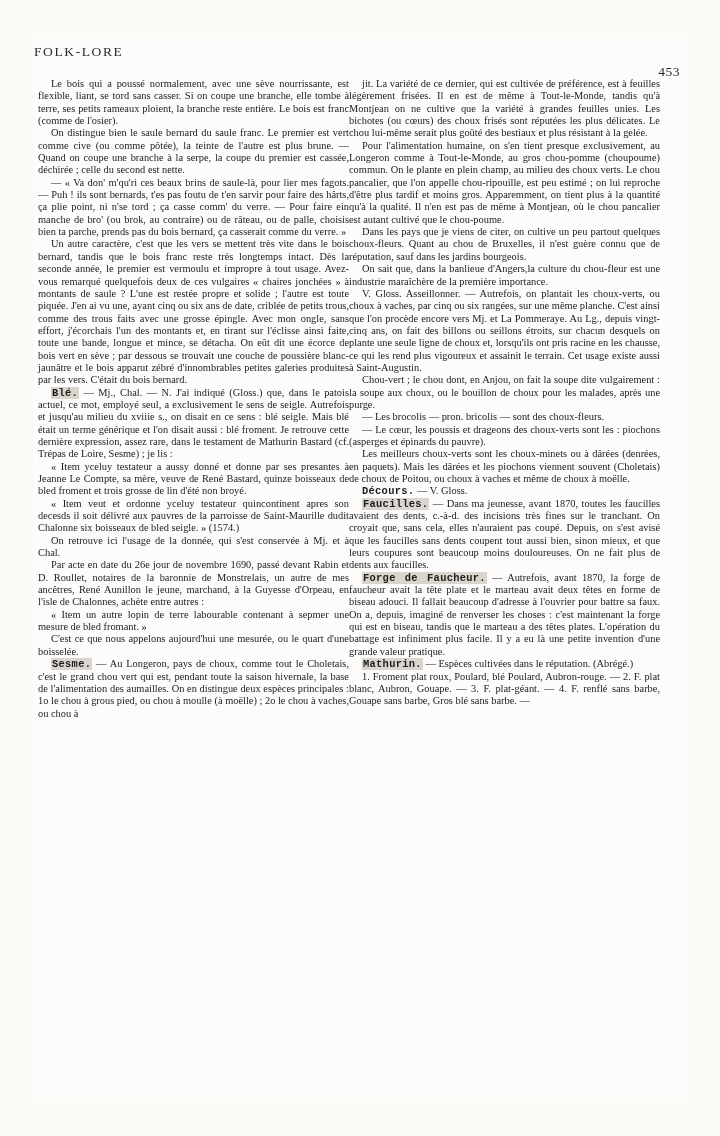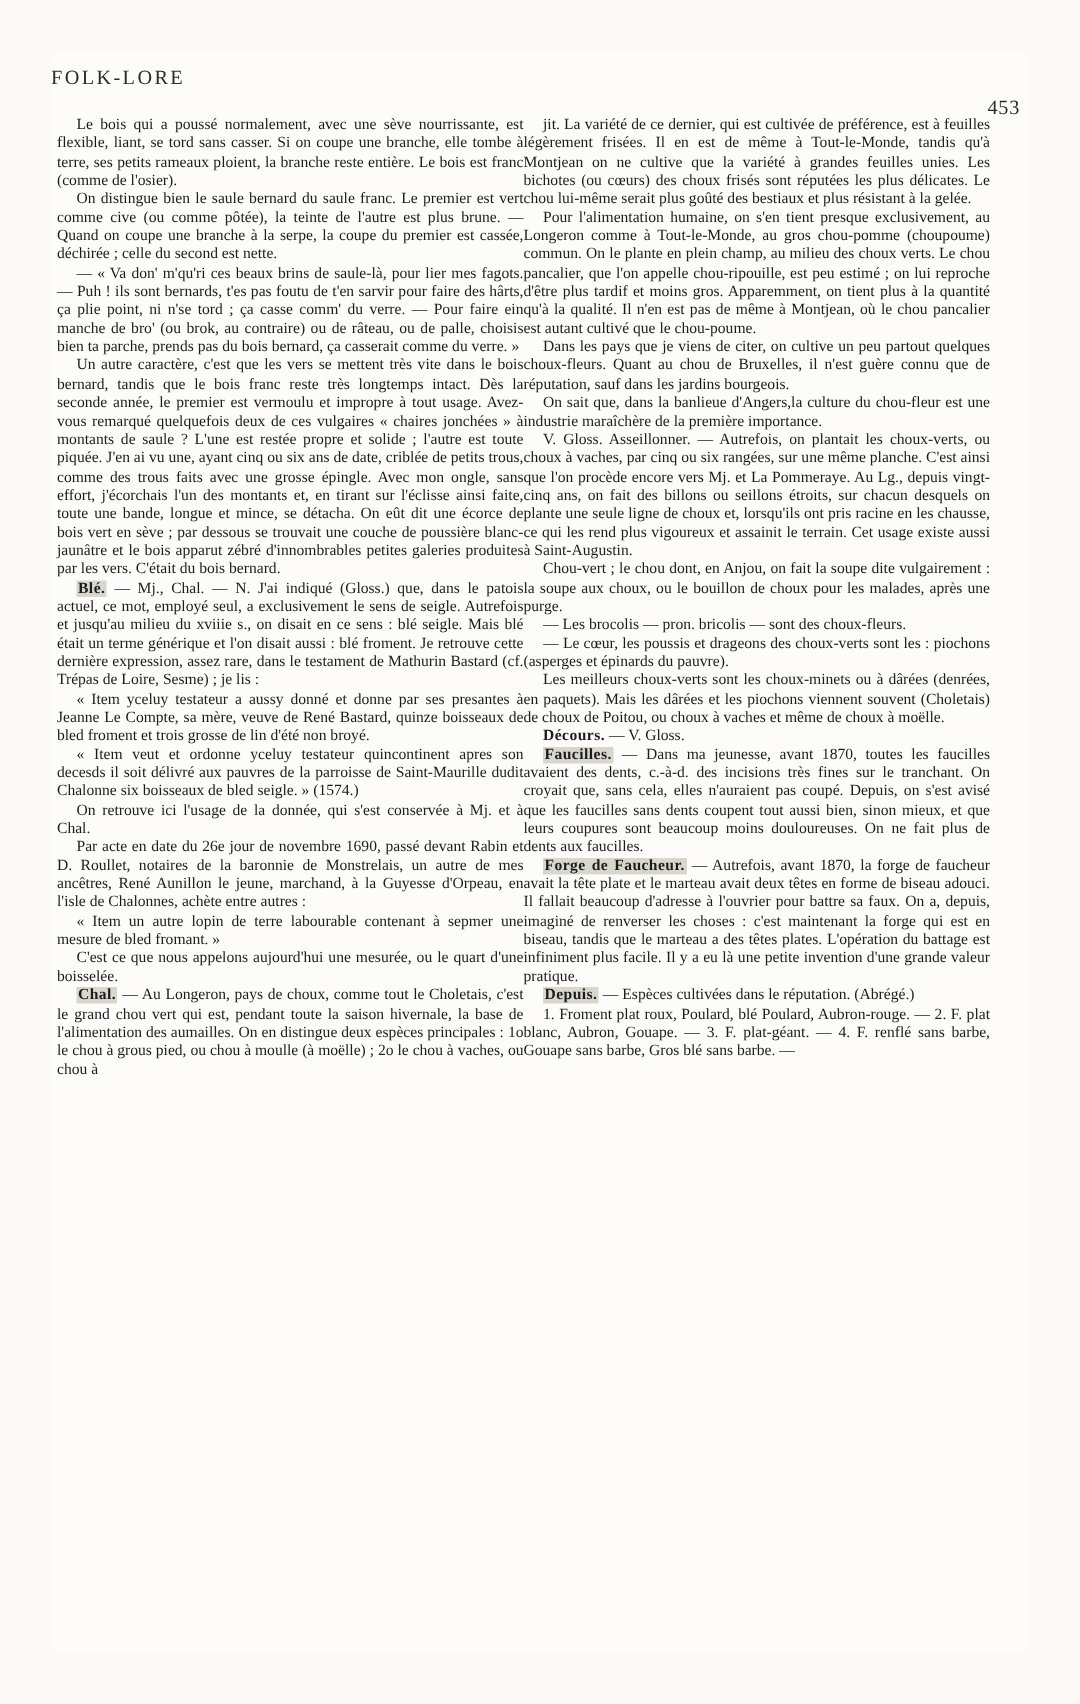--- a/index.html
+++ b/index.html
@@ -73,21 +73,21 @@
     text-justify: inter-word;
     hyphens: none;
     color: #1c1c1c;
   }
   .col p {
     margin: 0;
     text-indent: 13px;
   }
   .entry-term {
     font-weight: bold;
-    font-family: Liberation Serif, serif;
+    font-family: Liberation Mono, monospace;
     letter-spacing: 0.3px;
   }
   .entry-term.shaded {
     background: #d9d6cd;
     padding: 0 1px;
   }
   .col p + p { }
 </style>
 </head>
 <body>
@@ -106,34 +106,34 @@
           <p>On distingue bien le saule bernard du saule franc. Le premier est vert comme cive (ou comme pôtée), la teinte de l'autre est plus brune. — Quand on coupe une branche à la serpe, la coupe du premier est cassée, déchirée ; celle du second est nette.</p>
           <p>— « Va don' m'qu'ri ces beaux brins de saule-là, pour lier mes fagots. — Puh ! ils sont bernards, t'es pas foutu de t'en sarvir pour faire des hârts, ça plie point, ni n'se tord ; ça casse comm' du verre. — Pour faire ein manche de bro' (ou brok, au contraire) ou de râteau, ou de palle, choisis bien ta parche, prends pas du bois bernard, ça casserait comme du verre. »</p>
           <p>Un autre caractère, c'est que les vers se mettent très vite dans le bois bernard, tandis que le bois franc reste très longtemps intact. Dès la seconde année, le premier est vermoulu et impropre à tout usage. Avez-vous remarqué quelquefois deux de ces vulgaires « chaires jonchées » à montants de saule ? L'une est restée propre et solide ; l'autre est toute piquée. J'en ai vu une, ayant cinq ou six ans de date, criblée de petits trous, comme des trous faits avec une grosse épingle. Avec mon ongle, sans effort, j'écorchais l'un des montants et, en tirant sur l'éclisse ainsi faite, toute une bande, longue et mince, se détacha. On eût dit une écorce de bois vert en sève ; par dessous se trouvait une couche de poussière blanc-jaunâtre et le bois apparut zébré d'innombrables petites galeries produites par les vers. C'était du bois bernard.</p>
           <p><span class="entry-term shaded">Blé.</span><span> — Mj., Chal. — N. J'ai indiqué (Gloss.) que, dans le patois actuel, ce mot, employé seul, a exclusivement le sens de seigle. Autrefois et jusqu'au milieu du xviiie s., on disait en ce sens : blé seigle. Mais blé était un terme générique et l'on disait aussi : blé froment. Je retrouve cette dernière expression, assez rare, dans le testament de Mathurin Bastard (cf. Trépas de Loire, Sesme) ; je lis :</span></p>
           <p>« Item yceluy testateur a aussy donné et donne par ses presantes à Jeanne Le Compte, sa mère, veuve de René Bastard, quinze boisseaux de bled froment et trois grosse de lin d'été non broyé.</p>
           <p>« Item veut et ordonne yceluy testateur quincontinent apres son decesds il soit délivré aux pauvres de la parroisse de Saint-Maurille dudit Chalonne six boisseaux de bled seigle. » (1574.)</p>
           <p>On retrouve ici l'usage de la donnée, qui s'est conservée à Mj. et à Chal.</p>
           <p>Par acte en date du 26e jour de novembre 1690, passé devant Rabin et D. Roullet, notaires de la baronnie de Monstrelais, un autre de mes ancêtres, René Aunillon le jeune, marchand, à la Guyesse d'Orpeau, en l'isle de Chalonnes, achète entre autres :</p>
           <p>« Item un autre lopin de terre labourable contenant à sepmer une mesure de bled fromant. »</p>
           <p>C'est ce que nous appelons aujourd'hui une mesurée, ou le quart d'une boisselée.</p>
-          <p><span class="entry-term shaded">Chal.</span><span> — Au Longeron, pays de choux, comme tout le Choletais, c'est le grand chou vert qui est, pendant toute la saison hivernale, la base de l'alimentation des aumailles. On en distingue deux espèces principales : 1o le chou à grous pied, ou chou à moulle (à moëlle) ; 2o le chou à vaches, ou chou à</span></p>
+          <p><span class="entry-term shaded">Sesme.</span><span> — Au Longeron, pays de choux, comme tout le Choletais, c'est le grand chou vert qui est, pendant toute la saison hivernale, la base de l'alimentation des aumailles. On en distingue deux espèces principales : 1o le chou à grous pied, ou chou à moulle (à moëlle) ; 2o le chou à vaches, ou chou à</span></p>
         </div>
       <div class="col" id="col-right">
           <p>jit. La variété de ce dernier, qui est cultivée de préférence, est à feuilles légèrement frisées. Il en est de même à Tout-le-Monde, tandis qu'à Montjean on ne cultive que la variété à grandes feuilles unies. Les bichotes (ou cœurs) des choux frisés sont réputées les plus délicates. Le chou lui-même serait plus goûté des bestiaux et plus résistant à la gelée.</p>
           <p>Pour l'alimentation humaine, on s'en tient presque exclusivement, au Longeron comme à Tout-le-Monde, au gros chou-pomme (choupoume) commun. On le plante en plein champ, au milieu des choux verts. Le chou pancalier, que l'on appelle chou-ripouille, est peu estimé ; on lui reproche d'être plus tardif et moins gros. Apparemment, on tient plus à la quantité qu'à la qualité. Il n'en est pas de même à Montjean, où le chou pancalier est autant cultivé que le chou-poume.</p>
           <p>Dans les pays que je viens de citer, on cultive un peu partout quelques choux-fleurs. Quant au chou de Bruxelles, il n'est guère connu que de réputation, sauf dans les jardins bourgeois.</p>
           <p>On sait que, dans la banlieue d'Angers,la culture du chou-fleur est une industrie maraîchère de la première importance.</p>
           <p>V. Gloss. Asseillonner. — Autrefois, on plantait les choux-verts, ou choux à vaches, par cinq ou six rangées, sur une même planche. C'est ainsi que l'on procède encore vers Mj. et La Pommeraye. Au Lg., depuis vingt-cinq ans, on fait des billons ou seillons étroits, sur chacun desquels on plante une seule ligne de choux et, lorsqu'ils ont pris racine en les chausse, ce qui les rend plus vigoureux et assainit le terrain. Cet usage existe aussi à Saint-Augustin.</p>
           <p>Chou-vert ; le chou dont, en Anjou, on fait la soupe dite vulgairement : la soupe aux choux, ou le bouillon de choux pour les malades, après une purge.</p>
           <p>— Les brocolis — pron. bricolis — sont des choux-fleurs.</p>
           <p>— Le cœur, les poussis et drageons des choux-verts sont les : piochons (asperges et épinards du pauvre).</p>
           <p>Les meilleurs choux-verts sont les choux-minets ou à dârées (denrées, en paquets). Mais les dârées et les piochons viennent souvent (Choletais) de choux de Poitou, ou choux à vaches et même de choux à moëlle.</p>
           <p><span class="entry-term">Décours.</span><span> — V. Gloss.</span></p>
           <p><span class="entry-term shaded">Faucilles.</span><span> — Dans ma jeunesse, avant 1870, toutes les faucilles avaient des dents, c.-à-d. des incisions très fines sur le tranchant. On croyait que, sans cela, elles n'auraient pas coupé. Depuis, on s'est avisé que les faucilles sans dents coupent tout aussi bien, sinon mieux, et que leurs coupures sont beaucoup moins douloureuses. On ne fait plus de dents aux faucilles.</span></p>
           <p><span class="entry-term shaded">Forge de Faucheur.</span><span> — Autrefois, avant 1870, la forge de faucheur avait la tête plate et le marteau avait deux têtes en forme de biseau adouci. Il fallait beaucoup d'adresse à l'ouvrier pour battre sa faux. On a, depuis, imaginé de renverser les choses : c'est maintenant la forge qui est en biseau, tandis que le marteau a des têtes plates. L'opération du battage est infiniment plus facile. Il y a eu là une petite invention d'une grande valeur pratique.</span></p>
-          <p><span class="entry-term shaded">Depuis.</span><span> — Espèces cultivées dans le réputation. (Abrégé.)</span></p>
+          <p><span class="entry-term shaded">Mathurin.</span><span> — Espèces cultivées dans le réputation. (Abrégé.)</span></p>
           <p>1. Froment plat roux, Poulard, blé Poulard, Aubron-rouge. — 2. F. plat blanc, Aubron, Gouape. — 3. F. plat-géant. — 4. F. renflé sans barbe, Gouape sans barbe, Gros blé sans barbe. —</p>
         </div>
     </div>
 
   </div>
 </div>
 
 </body></html>

